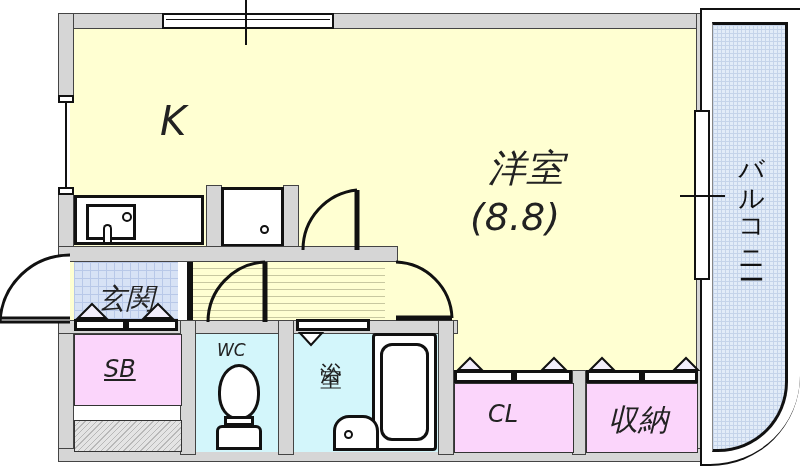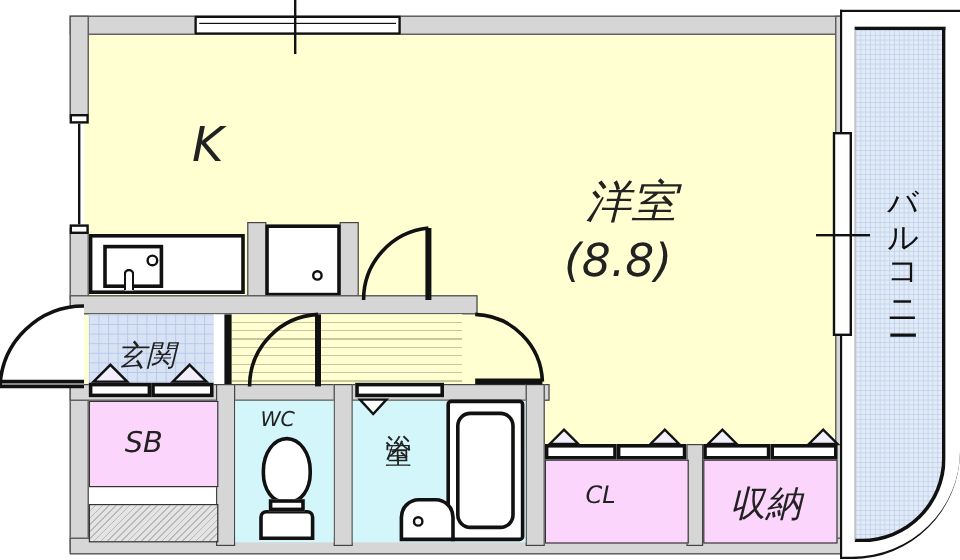--- a/index.html
+++ b/index.html
@@ -54,54 +54,54 @@
 <div class="abs" style="left:260px;top:225px;width:9px;height:9px;border:2.5px solid #111;border-radius:50%;"></div>
 
 <div class="lbl" style="left:160px;top:98px;font-size:40px;font-weight:normal;">K</div>
 
 <div class="lbl" style="left:488px;top:143px;font-size:38px;">洋室</div>
 <div class="lbl" style="left:470px;top:195px;font-size:38px;">(8.8)</div>
 
 <div class="abs wall" style="left:58px;top:246px;width:340px;height:16px;"></div>
 
 <div class="abs tile-blue" style="left:74px;top:262px;width:106px;height:60px;"></div>
-<div class="lbl" style="left:98px;top:280px;font-size:24px;">玄関</div>
+<div class="lbl" style="left:98px;top:280px;font-size:28px;">玄関</div>
 <div class="abs" style="left:178px;top:262px;width:12px;height:62px;background:#fff;border-right:3px solid #111;"></div>
 
 <div class="abs hall-lines" style="left:190px;top:262px;width:195px;height:60px;border-left:3px solid #111;"></div>
 
 <div class="abs wall" style="left:58px;top:320px;width:400px;height:14px;"></div>
 <div class="abs wall" style="left:180px;top:320px;width:16px;height:135px;"></div>
 <div class="abs wall" style="left:278px;top:320px;width:16px;height:135px;"></div>
 <div class="abs wall" style="left:438px;top:320px;width:16px;height:135px;"></div>
 <div class="abs wall" style="left:572px;top:370px;width:14px;height:85px;"></div>
 
 <div class="abs room-pink" style="left:74px;top:334px;width:108px;height:72px;"></div>
-<div class="lbl" style="left:104px;top:355px;font-size:24px;">SB</div>
+<div class="lbl" style="left:104px;top:355px;font-size:24px;text-decoration:underline;">SB</div>
 <div class="abs hatch" style="left:74px;top:420px;width:108px;height:32px;"></div>
 
 <div class="abs" style="left:74px;top:319px;width:52px;height:12px;background:#fff;border:3px solid #111;"></div>
 <div class="abs" style="left:126px;top:319px;width:52px;height:12px;background:#fff;border:3px solid #111;"></div>
 
 <div class="abs room-cyan" style="left:196px;top:334px;width:82px;height:118px;"></div>
 <div class="lbl" style="left:217px;top:340px;font-size:17px;">WC</div>
 <div class="abs" style="left:218px;top:364px;width:42px;height:56px;background:#fff;border:3px solid #111;border-radius:50% 50% 45% 45%;"></div>
 <div class="abs" style="left:216px;top:425px;width:46px;height:25px;background:#fff;border:3px solid #111;border-radius:6px 6px 0 0;"></div>
 <div class="abs" style="left:224px;top:416px;width:30px;height:10px;background:#fff;border:3px solid #111;"></div>
 
 <div class="abs room-cyan" style="left:294px;top:334px;width:144px;height:118px;"></div>
 <div class="lbl" style="left:316px;top:345px;font-size:22px;font-style:normal;writing-mode:vertical-rl;letter-spacing:4px;">浴室</div>
 <div class="abs" style="left:372px;top:333px;width:65px;height:118px;background:#fff;border:3px solid #111;border-radius:4px;"></div>
 <div class="abs" style="left:380px;top:343px;width:49px;height:98px;border:3px solid #111;border-radius:12px;"></div>
 <div class="abs" style="left:333px;top:415px;width:46px;height:36px;background:#fff;border:3px solid #111;border-radius:16px 16px 0 0;"></div>
 <div class="abs" style="left:344px;top:430px;width:9px;height:9px;border:2.5px solid #111;border-radius:50%;"></div>
 <div class="abs" style="left:296px;top:319px;width:74px;height:12px;background:#fff;border:3px solid #111;"></div>
 
 <div class="abs room-pink" style="left:454px;top:383px;width:120px;height:70px;"></div>
-<div class="lbl" style="left:488px;top:400px;font-size:20px;">CL</div>
+<div class="lbl" style="left:488px;top:400px;font-size:24px;">CL</div>
 <div class="abs room-pink" style="left:586px;top:383px;width:112px;height:70px;"></div>
 <div class="lbl" style="left:608px;top:400px;font-size:30px;">収納</div>
 <div class="abs" style="left:454px;top:370px;width:60px;height:13px;background:#fff;border:3px solid #111;"></div>
 <div class="abs" style="left:514px;top:370px;width:58px;height:13px;background:#fff;border:3px solid #111;"></div>
 <div class="abs" style="left:586px;top:370px;width:56px;height:13px;background:#fff;border:3px solid #111;"></div>
 <div class="abs" style="left:642px;top:370px;width:56px;height:13px;background:#fff;border:3px solid #111;"></div>
 
 <svg width="800" height="467">
 
   <path d="M70,255 A70,70 0 0 0 0,322 L70,322" fill="#fff" stroke="#111" stroke-width="3"></path>

